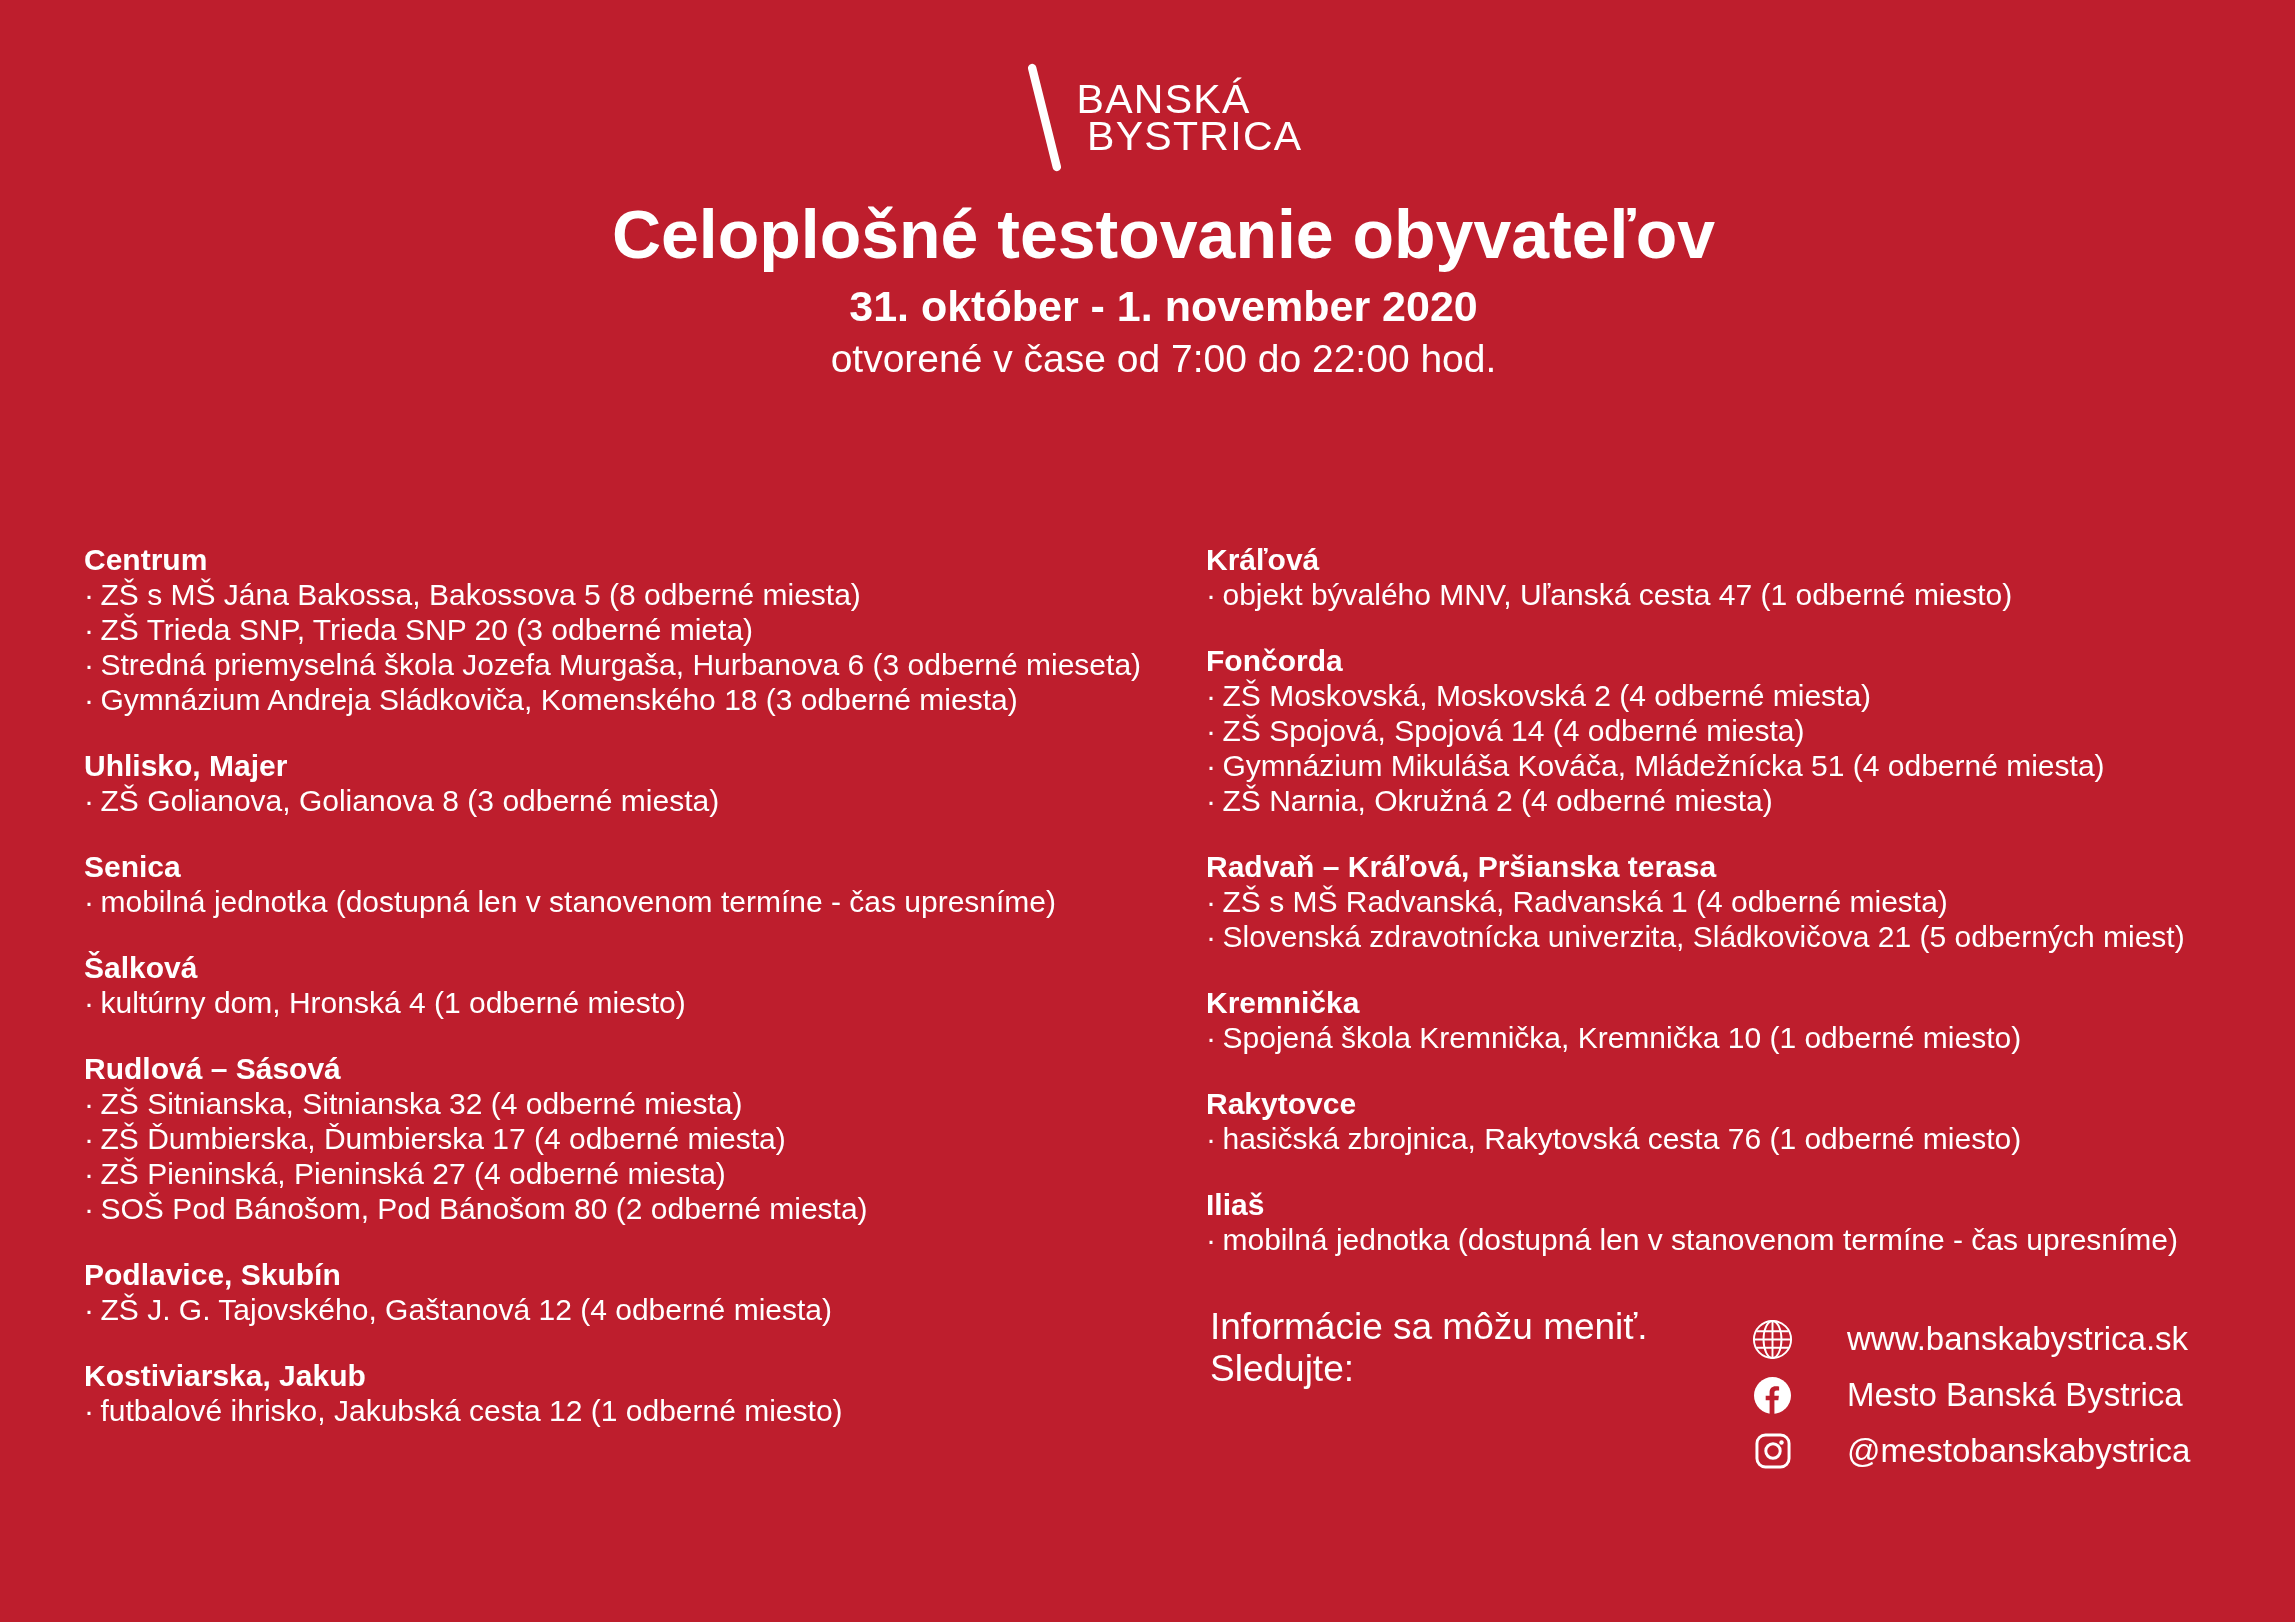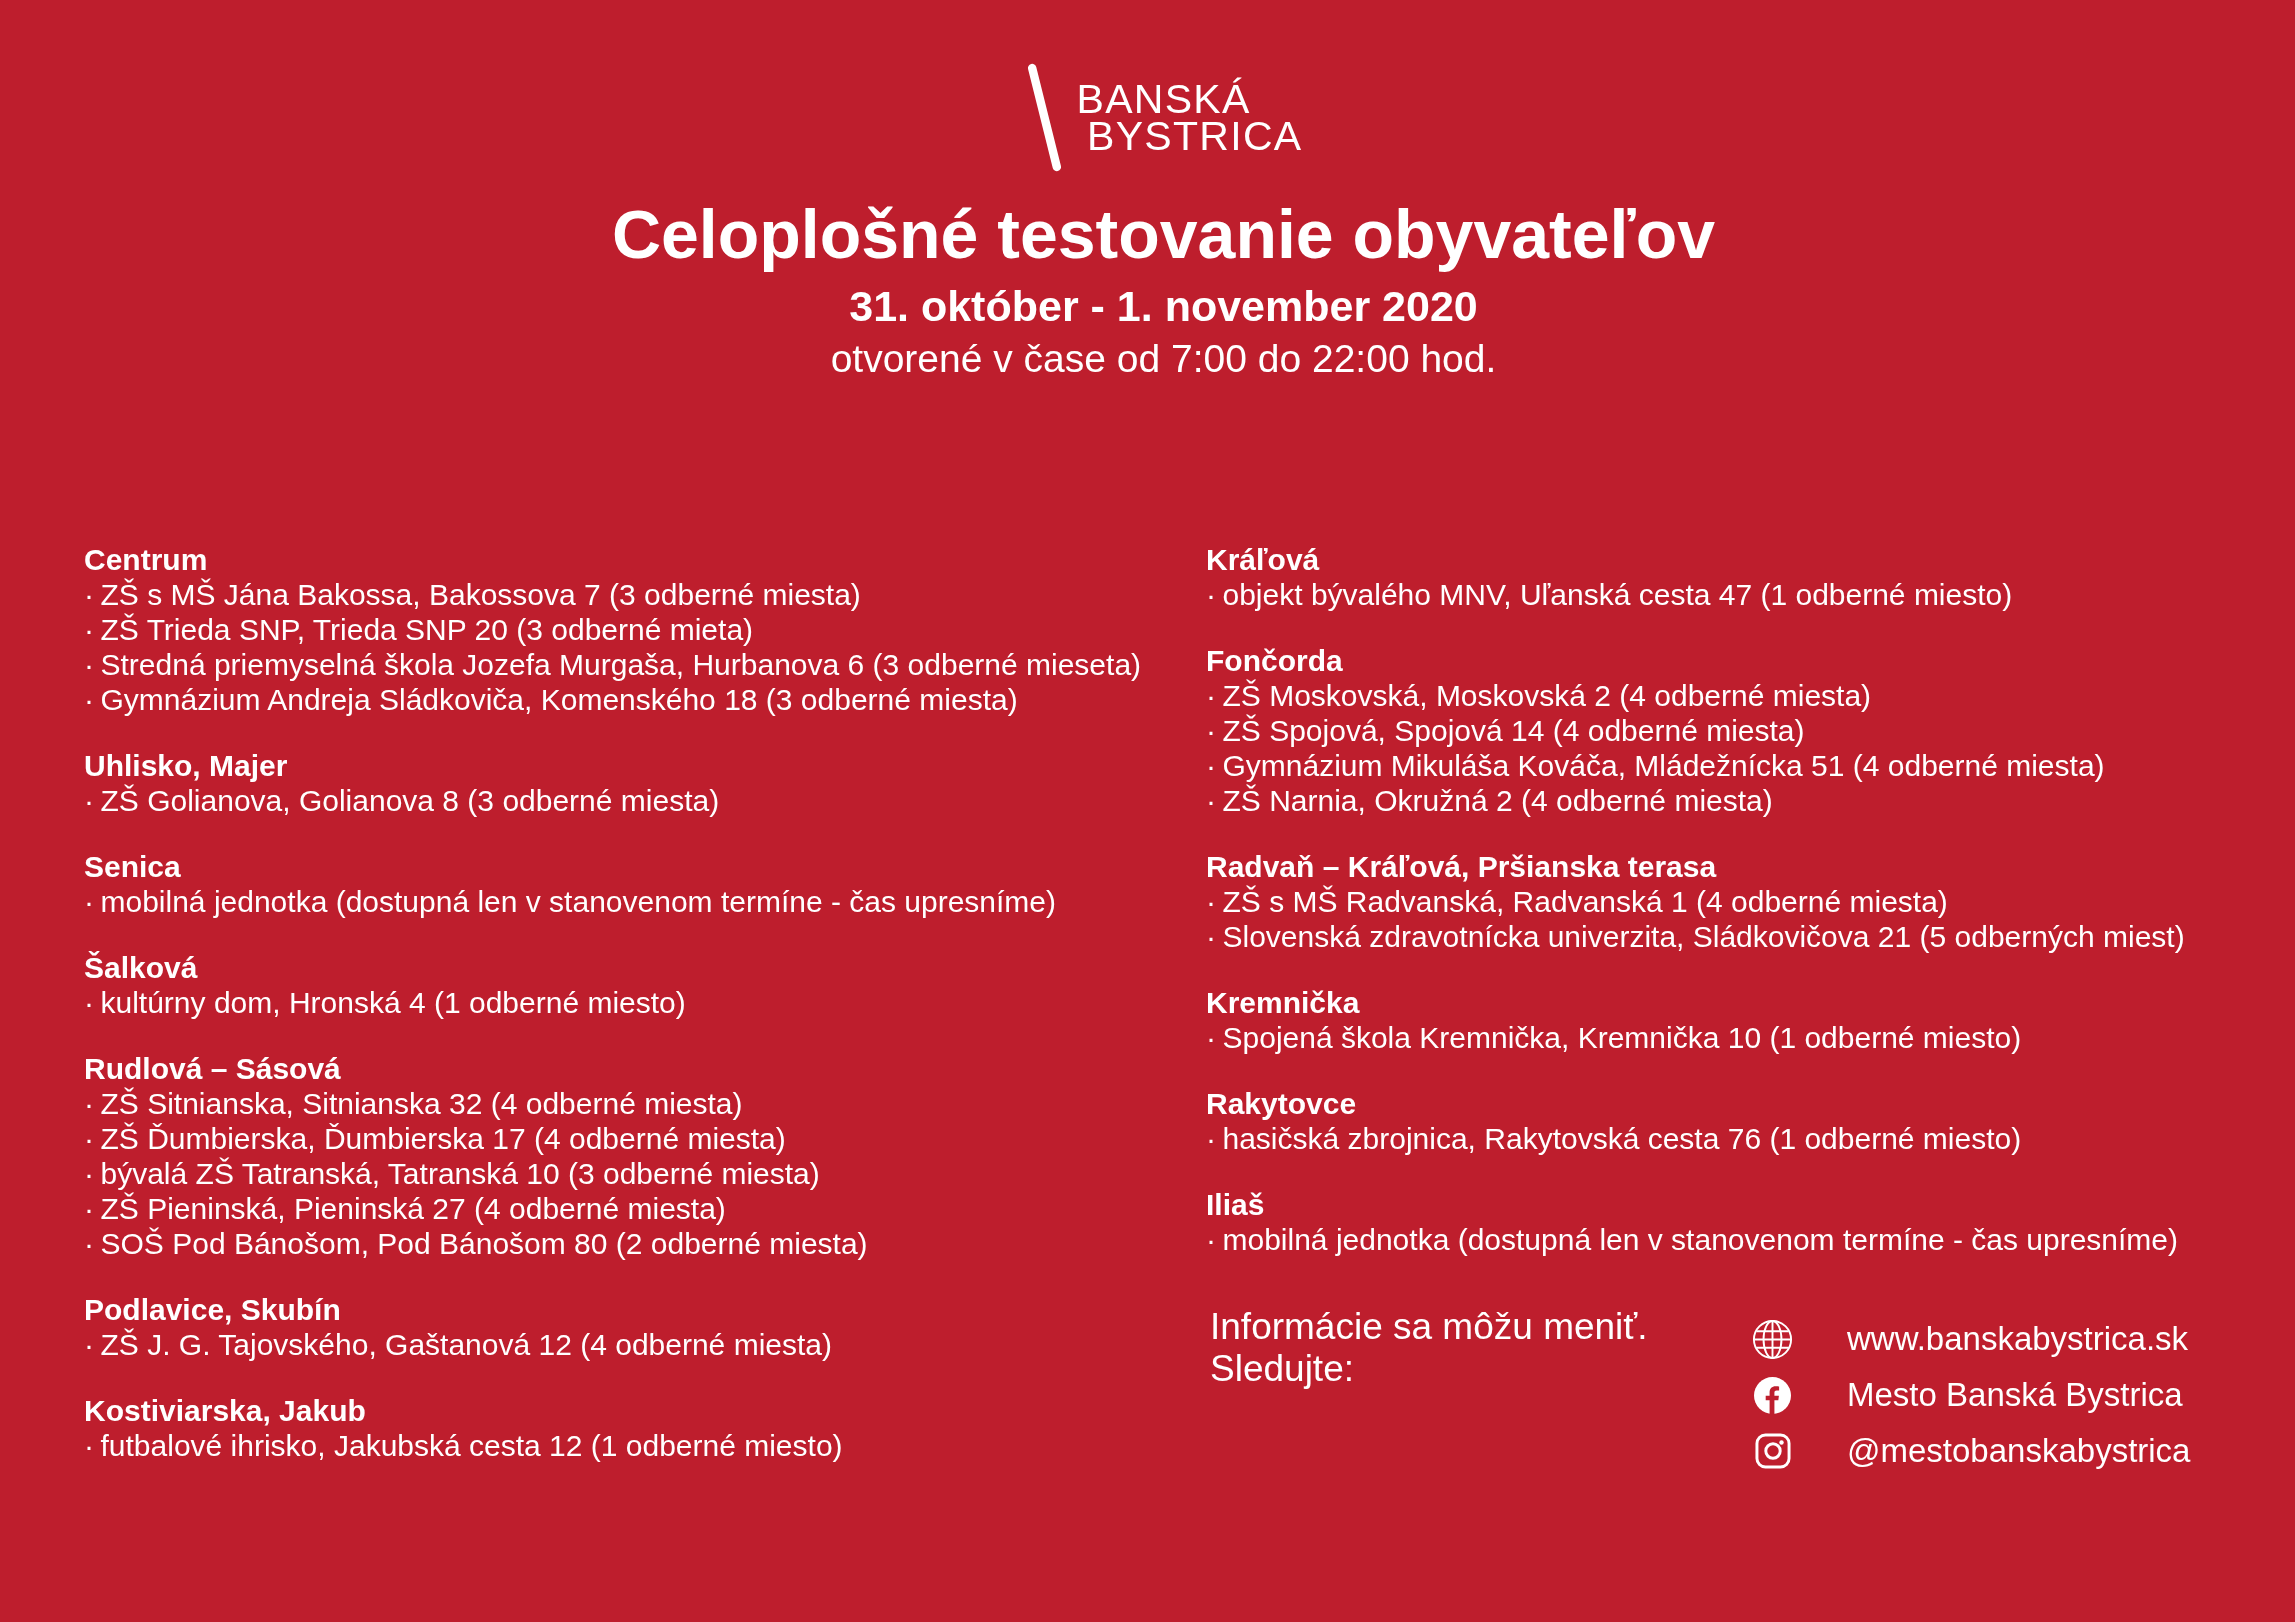--- a/index.html
+++ b/index.html
@@ -125,42 +125,41 @@
     </div>
   </div>
   <h1 class="title">Celoplošné testovanie obyvateľov</h1>
   <h2 class="subtitle">31. október - 1. november 2020</h2>
   <p class="intro-line">otvorené v čase od 7:00 do 22:00 hod.</p>
 </header>
 
 <section class="column column-left" id="col-left">
     <div class="section">
       <h3 class="section-heading">Centrum</h3>
-      <div class="location-item"><span class="bullet">·</span><span>ZŠ s MŠ Jána Bakossa, Bakossova 7 (3 odberné miesta)</span></div>
+      <div class="location-item"><span class="bullet">·</span><span>ZŠ s MŠ Jána Bakossa, Bakossova 5 (8 odberné miesta)</span></div>
       <div class="location-item"><span class="bullet">·</span><span>ZŠ Trieda SNP, Trieda SNP 20 (3 odberné mieta)</span></div>
       <div class="location-item"><span class="bullet">·</span><span>Stredná priemyselná škola Jozefa Murgaša, Hurbanova 6 (3 odberné mieseta)</span></div>
       <div class="location-item"><span class="bullet">·</span><span>Gymnázium Andreja Sládkoviča, Komenského 18 (3 odberné miesta)</span></div>
     </div>
     <div class="section">
       <h3 class="section-heading">Uhlisko, Majer</h3>
       <div class="location-item"><span class="bullet">·</span><span>ZŠ Golianova, Golianova 8 (3 odberné miesta)</span></div>
     </div>
     <div class="section">
       <h3 class="section-heading">Senica</h3>
       <div class="location-item"><span class="bullet">·</span><span>mobilná jednotka (dostupná len v stanovenom termíne - čas upresníme)</span></div>
     </div>
     <div class="section">
       <h3 class="section-heading">Šalková</h3>
       <div class="location-item"><span class="bullet">·</span><span>kultúrny dom, Hronská 4 (1 odberné miesto)</span></div>
     </div>
     <div class="section">
       <h3 class="section-heading">Rudlová – Sásová</h3>
       <div class="location-item"><span class="bullet">·</span><span>ZŠ Sitnianska, Sitnianska 32 (4 odberné miesta)</span></div>
       <div class="location-item"><span class="bullet">·</span><span>ZŠ Ďumbierska, Ďumbierska 17 (4 odberné miesta)</span></div>
-      <div class="location-item"><span class="bullet">·</span><span>bývalá ZŠ Tatranská, Tatranská 10 (3 odberné miesta)</span></div>
       <div class="location-item"><span class="bullet">·</span><span>ZŠ Pieninská, Pieninská 27 (4 odberné miesta)</span></div>
       <div class="location-item"><span class="bullet">·</span><span>SOŠ Pod Bánošom, Pod Bánošom 80 (2 odberné miesta)</span></div>
     </div>
     <div class="section">
       <h3 class="section-heading">Podlavice, Skubín</h3>
       <div class="location-item"><span class="bullet">·</span><span>ZŠ J. G. Tajovského, Gaštanová 12 (4 odberné miesta)</span></div>
     </div>
     <div class="section">
       <h3 class="section-heading">Kostiviarska, Jakub</h3>
       <div class="location-item"><span class="bullet">·</span><span>futbalové ihrisko, Jakubská cesta 12 (1 odberné miesto)</span></div>

